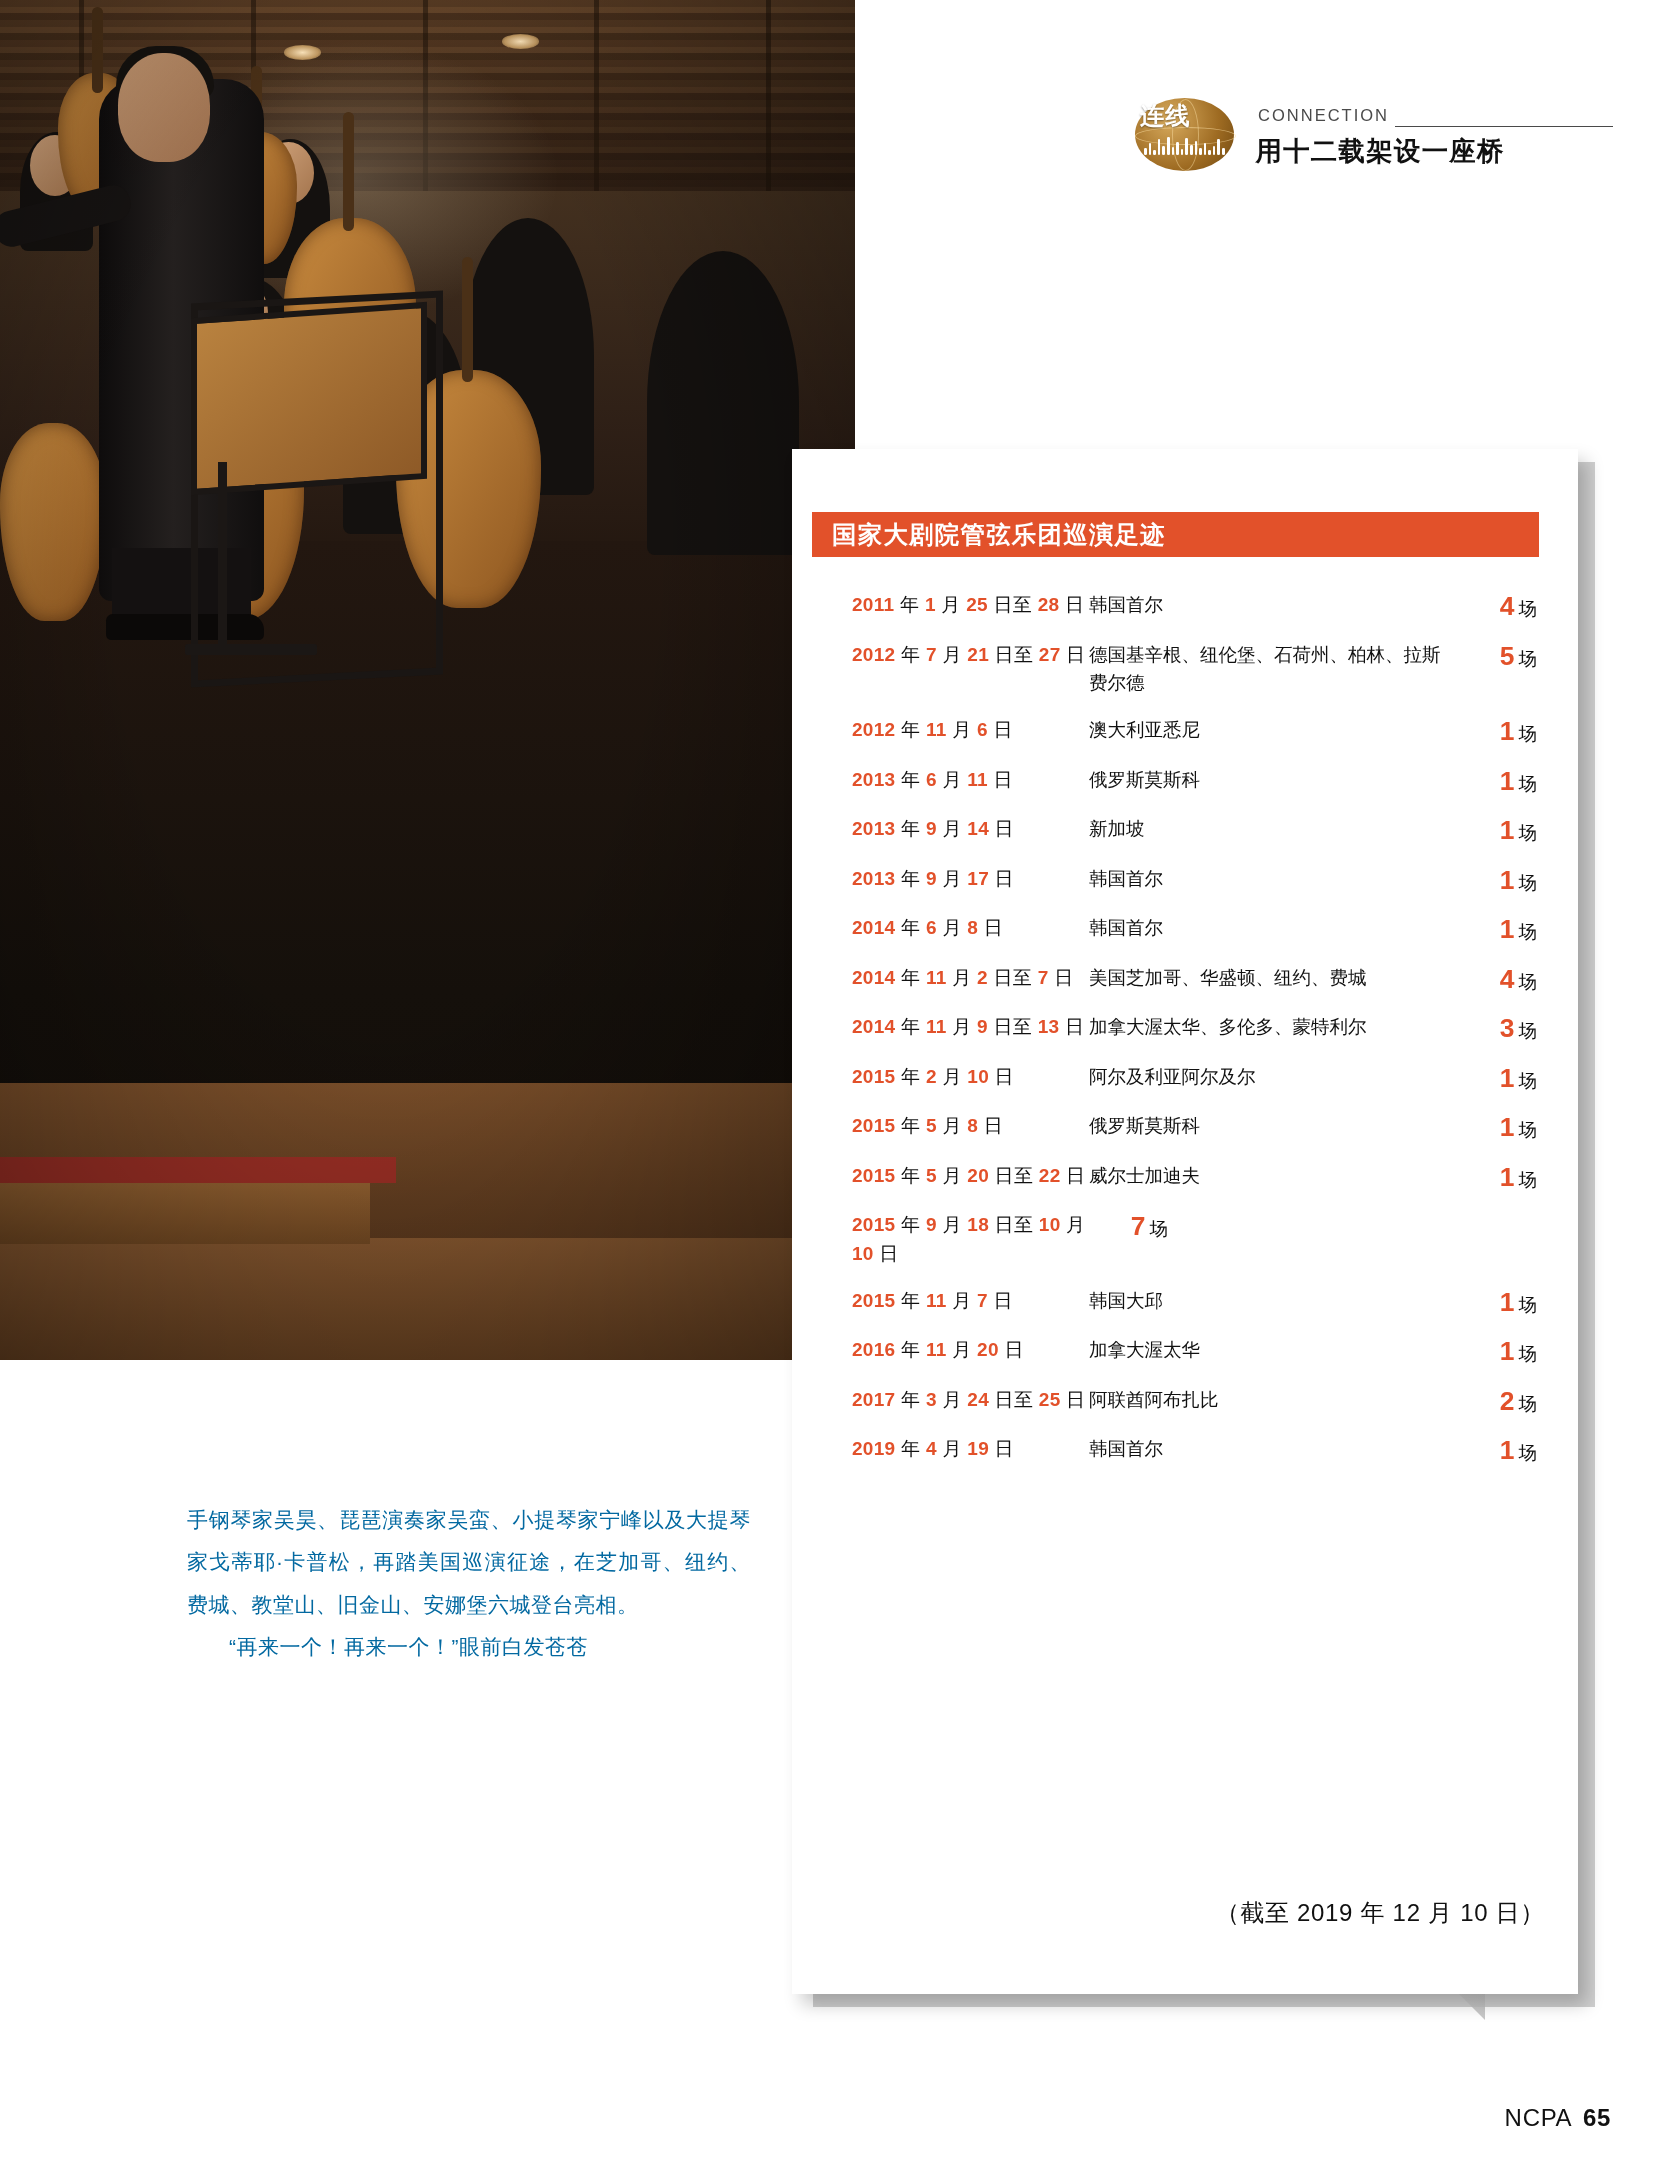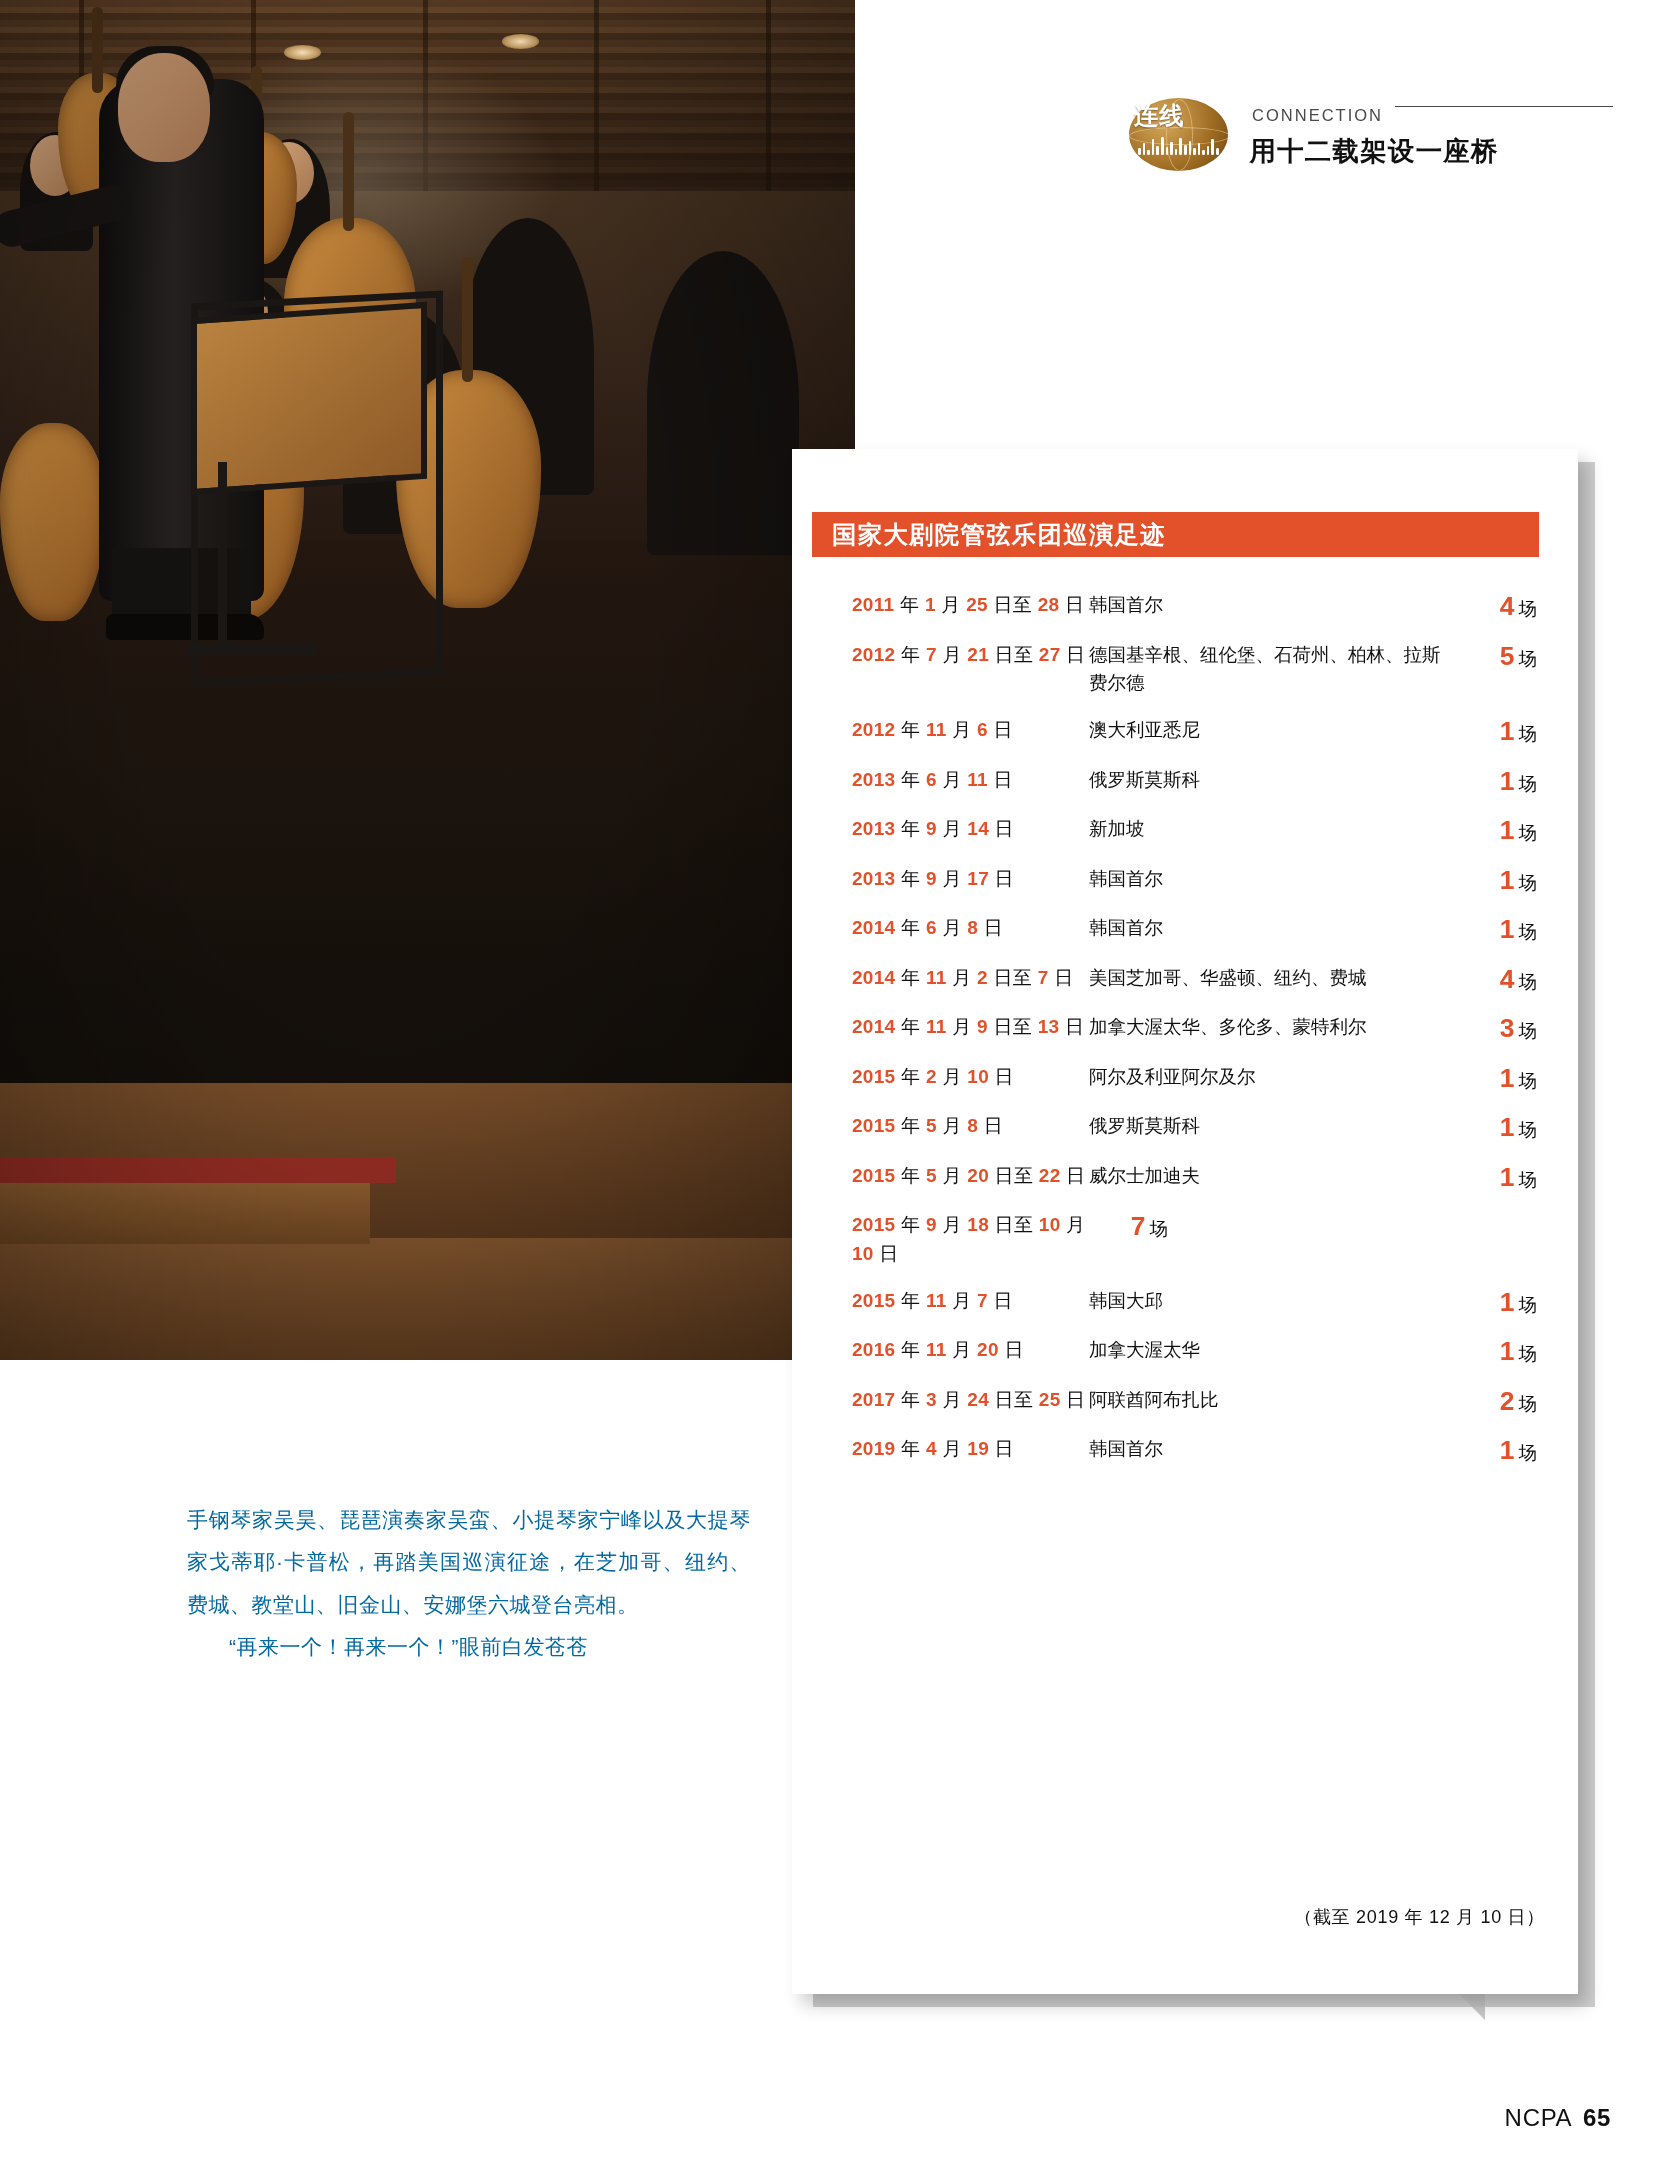--- a/index.html
+++ b/index.html
@@ -203,21 +203,21 @@
   }
   .head-right { padding-bottom: 5.3px; }
   .head-en {
     font-size: 16.5px;
     letter-spacing: 2px;
     color: #4a4a4a;
     font-family: "Liberation Sans", sans-serif;
     margin-bottom: 2.6px;
     padding-left: 2.6px;
   }
-  .head-en-row { display:flex; align-items:flex-start; gap: 12px; }
+  .head-en-row { display:flex; align-items:flex-end; gap: 6px; }
   .head-rule { flex:1; height:1.3px; background:#4a4a4a; width: 218px; }
   .head-cn {
     font-size: 26.4px;
     font-weight: 700;
     color: #111;
     letter-spacing: 1.3px;
     margin-top: 6.6px;
   }
 
   
@@ -296,21 +296,21 @@
   .t-count .n {
     color: #e2512a;
     font-weight: 700;
     font-size: 26.4px;
     margin-right: 4px;
   }
   .card-note {
     position: absolute;
     right: 33px;
     bottom: 65px;
-    font-size: 18px;
+    font-size: 24px;
     color: #111;
     letter-spacing: 0.7px;
   }
 
   
   .card-fold {
     position: absolute;
     left: 1406px;
     top: 1941px;
     width: 79px;

